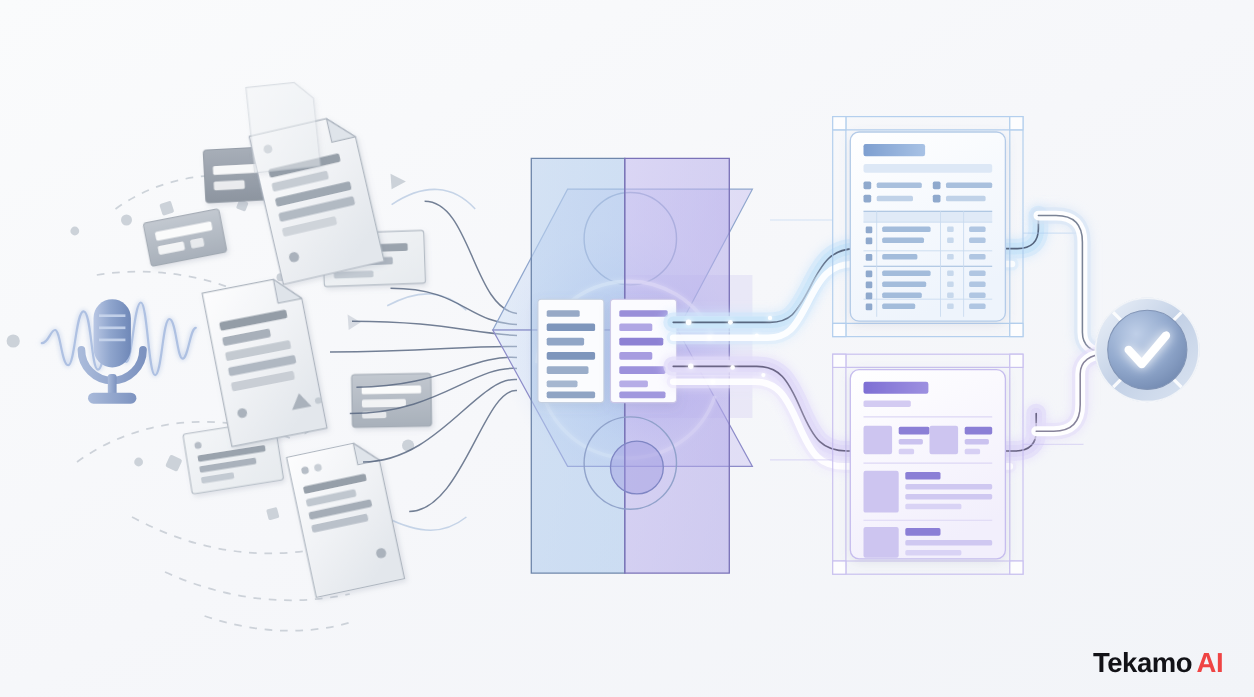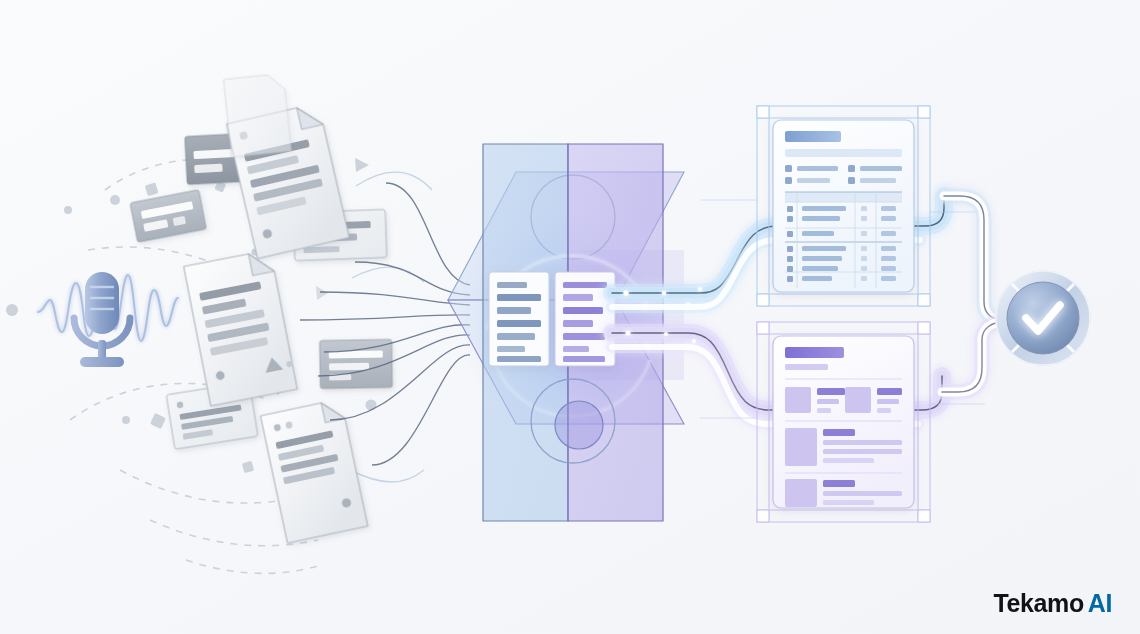--- a/index.html
+++ b/index.html
@@ -11,21 +11,21 @@
   }
   #stage{position:absolute;inset:0;width:1140px;height:634px;}
   .brand{
     position:absolute;right:28px;bottom:16px;
     font-family:"Liberation Sans", sans-serif;
     font-size:25px;font-weight:bold;letter-spacing:-0.4px;
     display:flex;align-items:baseline;gap:4px;
     user-select:none;
   }
   .brand .b-name{color:#121217;text-align:center;}
-  .brand .b-ai{color:#0369a1;}
+  .brand .b-ai{color:#ef4444;}
   svg{display:block;}
 </style>
 </head>
 <body>
 
 <div id="stage">
 <svg width="1140" height="634" viewBox="0 0 1140 634" xmlns="http://www.w3.org/2000/svg">
   <defs>
     <linearGradient id="bgGrad" x1="0" y1="0" x2="1" y2="1">
       <stop offset="0%" stop-color="#fafbfc"></stop>

